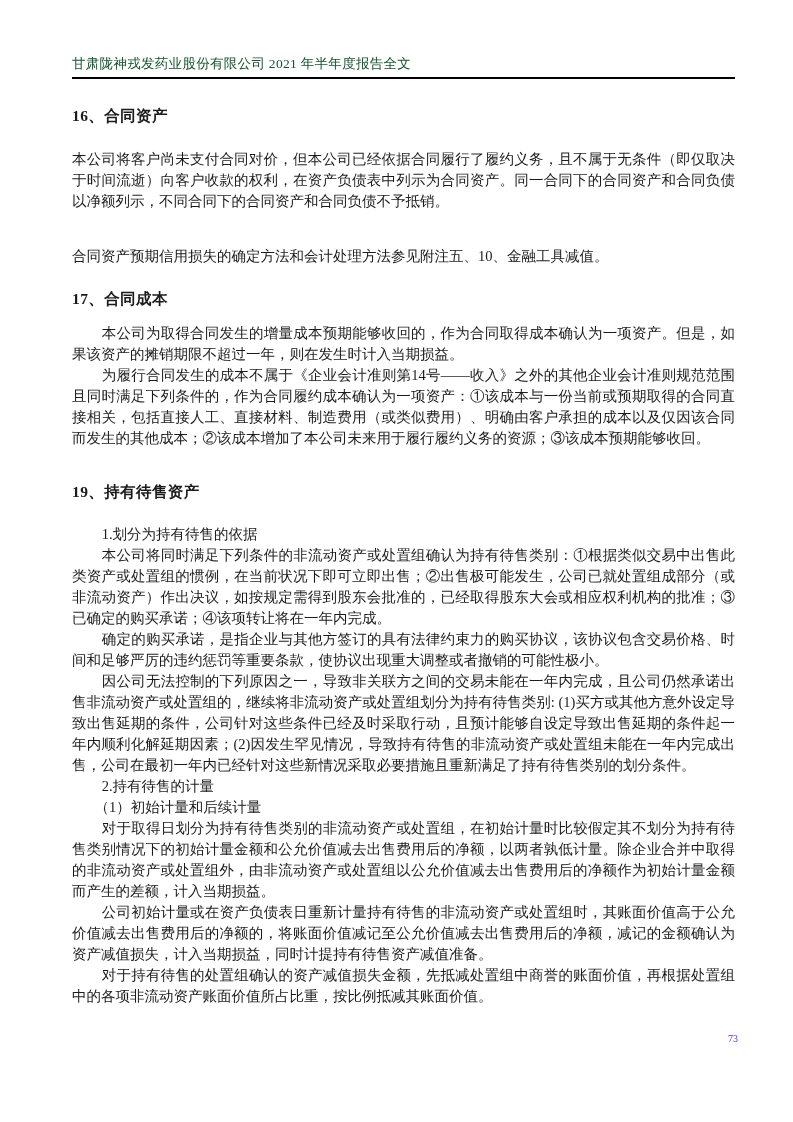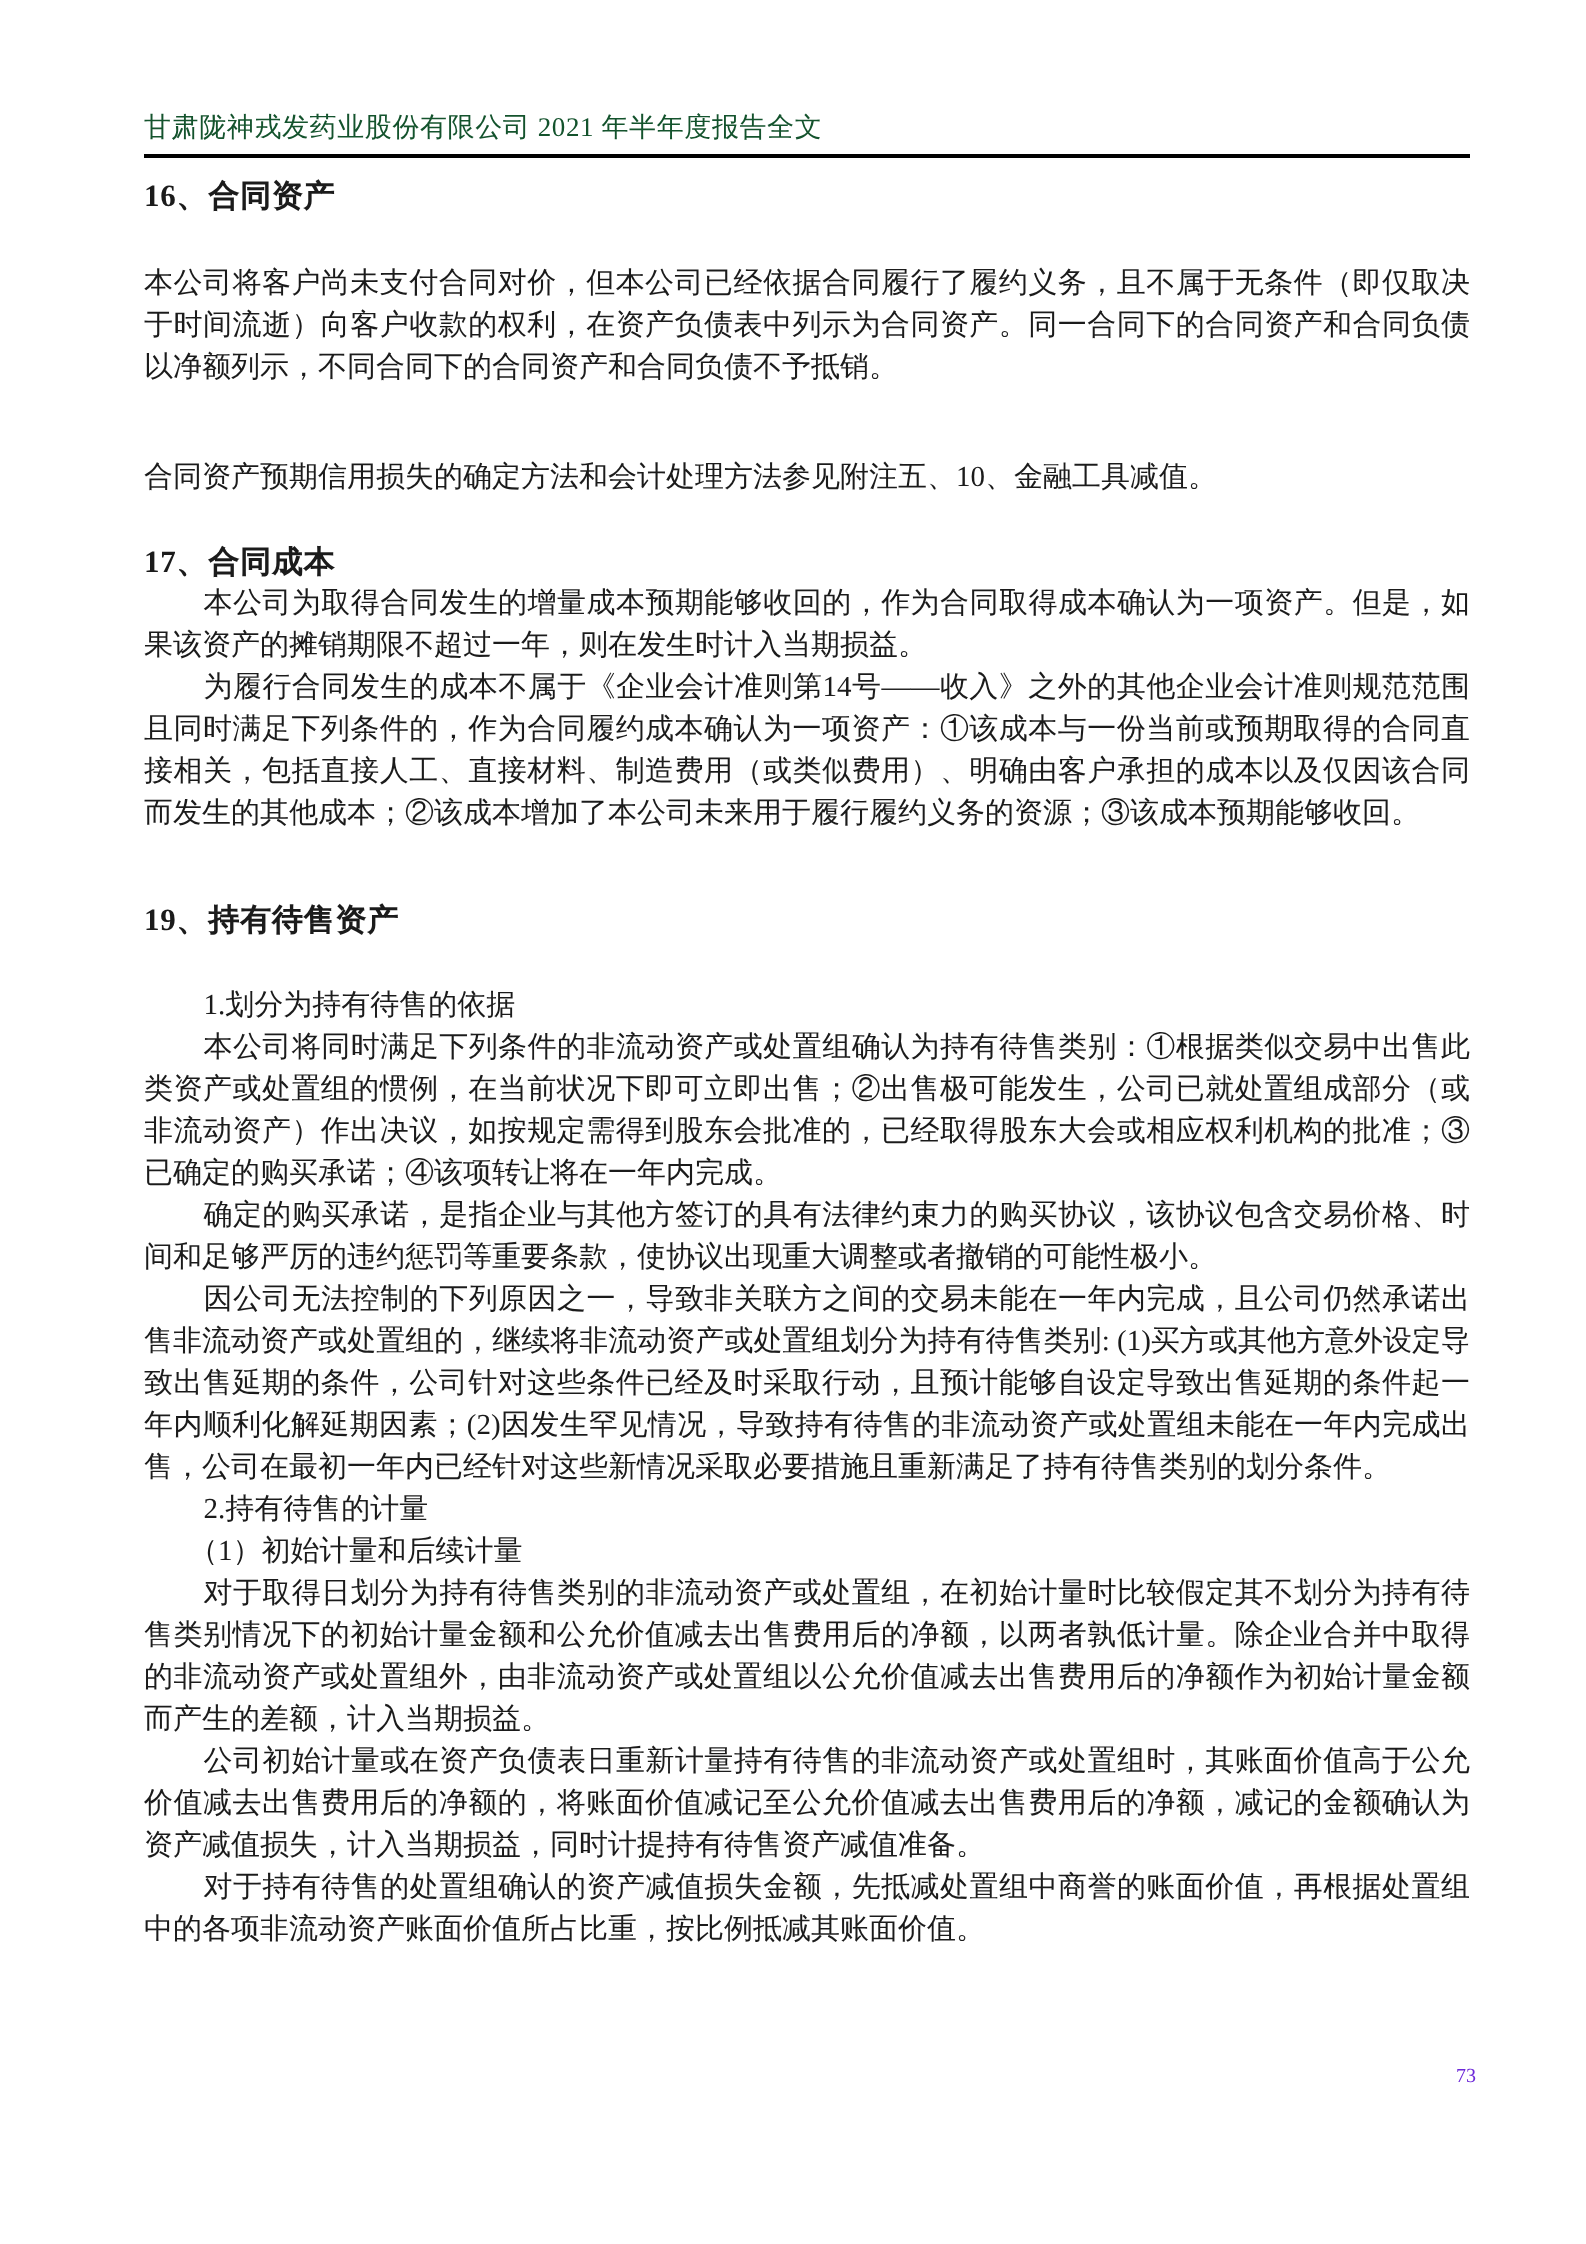--- a/index.html
+++ b/index.html
@@ -22,22 +22,22 @@
   }
   .header-rule{margin-top:5px;border-top:2px solid #000;height:0;}
   .content{position:absolute;top:79px;left:72px;width:663px;}
   h3{
     font-size:15.5px;
     font-weight:bold;
     line-height:21px;
     margin:0;
     letter-spacing:0.4px;
   }
-  .h16{margin-top:9px;margin-bottom:23px;}
-  .h17{margin-top:21px;}
+  .h16{margin-top:26px;margin-bottom:23px;}
+  .h17{margin-top:21px;margin-bottom:14px;}
   .h18{margin-top:32px;margin-bottom:22px;}
   p{
     margin:0;
     font-size:14.5px;
     line-height:21px;
     text-align:justify;
     text-justify:inter-ideograph;
     text-align-last:left;
   }
   .ind{text-indent:2.05em;}

